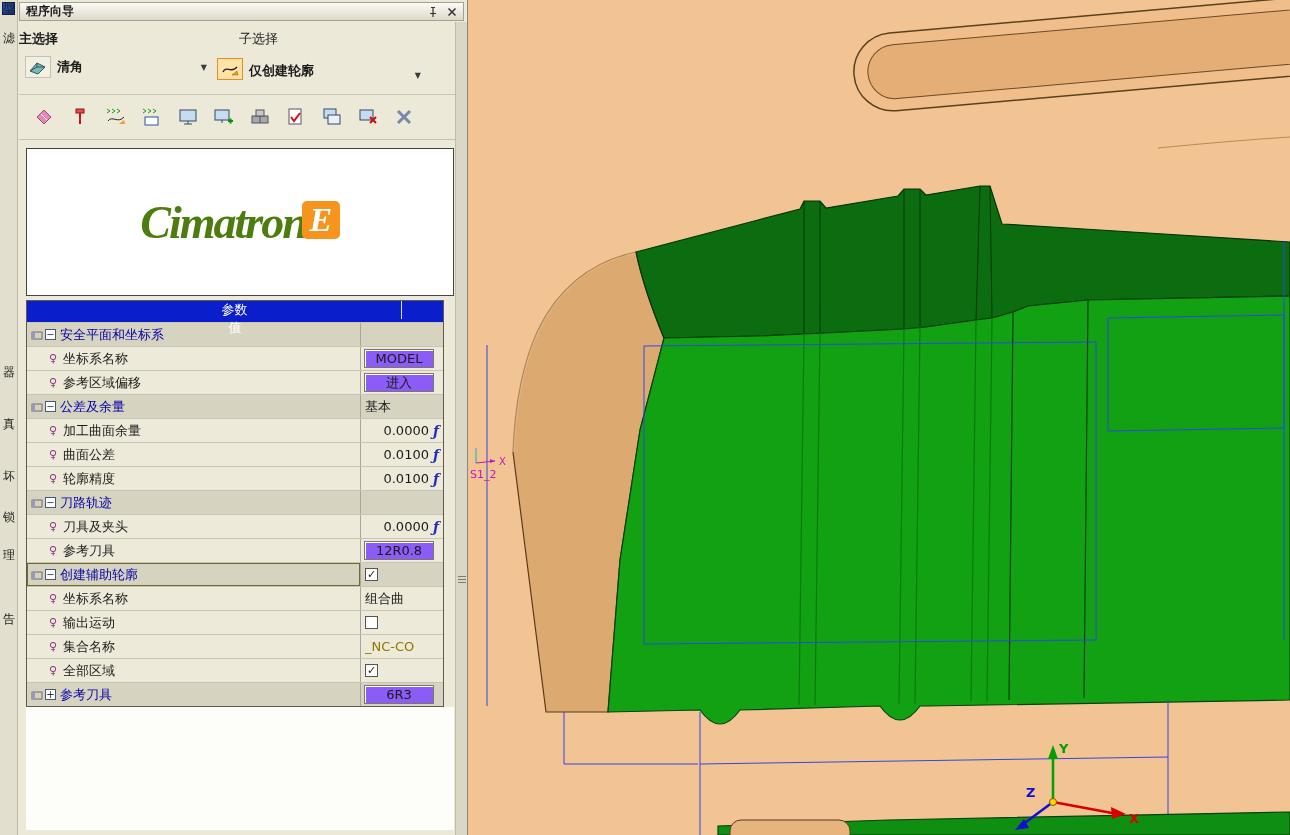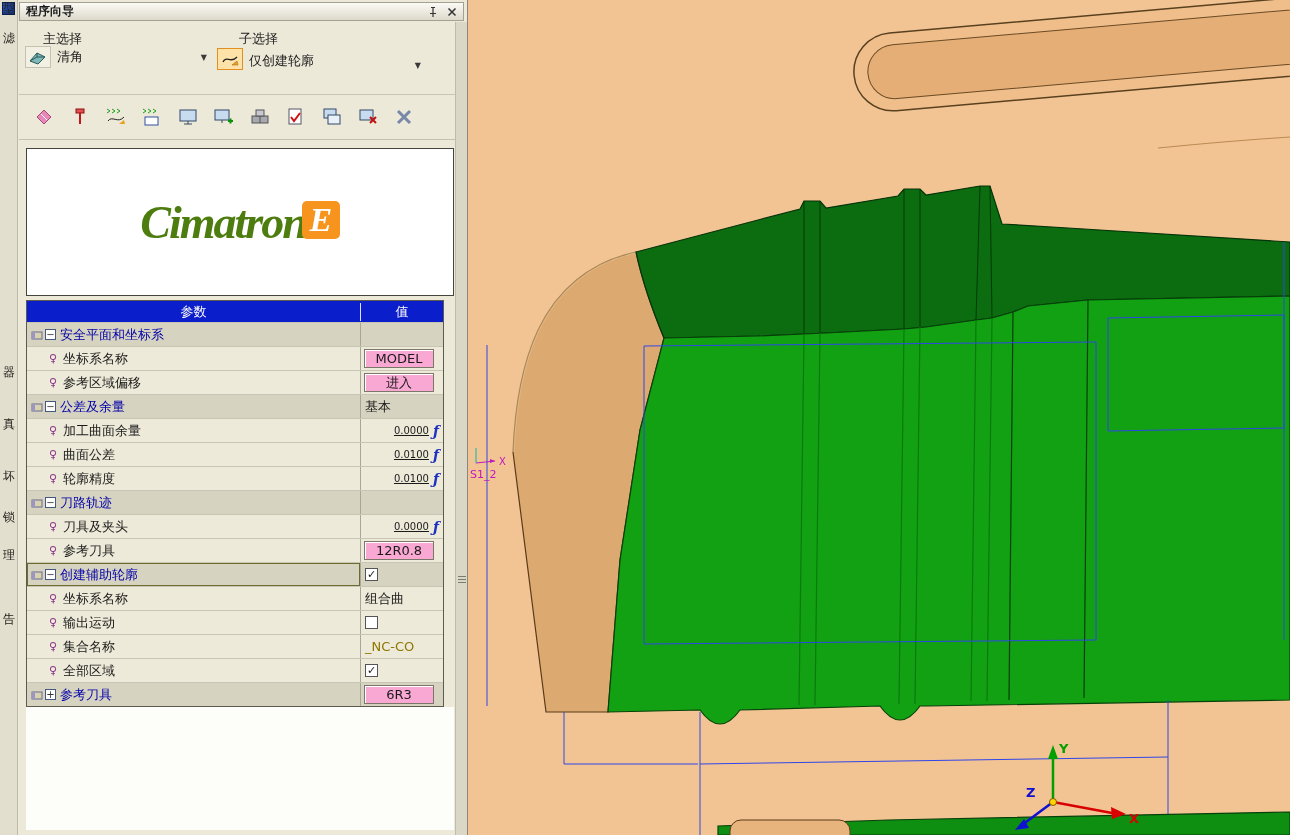--- a/index.html
+++ b/index.html
@@ -27,22 +27,22 @@
               background:linear-gradient(#FBFAF5,#DDD9CB); border:1px solid #A5A192;
               display:flex; align-items:center; }
   .titlebar .title { padding-left:6px; font-size:12px; font-weight:bold; }
   .tb-btn { position:absolute; top:2px; width:16px; height:14px; display:flex;
             align-items:center; justify-content:center; cursor:default; }
   .tb-btn.pin { right:22px; } .tb-btn.close { right:3px; }
 
   .select-area { position:absolute; left:1px; top:23px; right:3px; height:72px;
                  border-bottom:1px solid #C9C5B5; }
   .sel-label { position:absolute; top:7px; font-size:13px; }
-  .sel-label.main { left:24px; } .sel-label.sub { left:220px; }
-  .combo { position:absolute; top:21px; height:26px; display:flex; align-items:center; cursor:default; }
+  .sel-label.main { left:0;font-weight:bold; } .sel-label.sub { left:220px; }
+  .combo { position:absolute; top:31px; height:26px; display:flex; align-items:center; cursor:default;font-weight:bold; }
   .combo.main { left:6px;  width:188px; }
   .combo.sub  { left:198px; width:210px;align-items:flex-end; }
   .combo-icon { display:flex; align-items:center; justify-content:center;
                 width:26px; height:22px; border:1px solid #C6C2B2; background:#F2EFE3; }
   .combo.sub .combo-icon { border:1px solid #E09020; background:#FFE2A8; }
   .combo-text { margin-left:6px; font-size:13px; }
   .combo-arrow { margin-left:auto; margin-right:6px; font-size:8px; color:#3a3a3a; }
 
   .toolbar { position:absolute; left:1px; top:95px; right:3px; height:45px;
              display:flex; align-items:center; gap:10px; padding-left:12px;
@@ -56,41 +56,41 @@
   .brand { font-family:"Liberation Serif","DejaVu Serif",serif; font-style:italic; font-weight:bold;
            font-size:46px; color:#4d7c0f; letter-spacing:-2px; }
   .brand-e { font-family:"Liberation Serif","DejaVu Serif",serif; font-style:italic; font-weight:bold;
              font-size:34px; color:#FFFFFF; background:#F7941D; border-radius:5px;
              display:inline-block; width:38px; height:38px; line-height:38px;
              text-align:center; margin-left:-4px; transform:translateY(-2px); }
 
   
   .param-table { position:absolute; left:8px; top:300px; width:418px;
                  border:1px solid #5E5B4E; background:#EDEAD9; }
-  .thead { display:flex; height:21px; background:#0B1ECB; color:#FFFFFF; align-items:center; }
+  .thead { display:flex; height:21px; background:#0B1ECB; color:#FFFFFF; align-items:center;flex-direction:column; }
   .th { font-size:13px; text-align:center; }
   .th-param { width:334px; border-right:1px solid #DDE0FF; }
   .th-value { flex:1; }
   .row { display:flex; height:24px; border-top:1px solid #C9C5B5; align-items:stretch; background:#EDEAD9; }
   .row.group { background:#D7D3C1; }
   .cell-label { width:334px; display:flex; align-items:center; border-right:1px solid #A9A599; }
   .row.group .cell-label { padding-left:4px; }
   .row.param .cell-label { padding-left:22px; }
   .cell-label.selected { box-shadow:inset 0 0 0 1px #6E6B2E; }
   .grp-icon { display:flex; margin-right:2px; }
   .expander { width:11px; height:11px; border:1px solid #44597E; background:#FFFFFF;
               font-size:10px; line-height:9px; text-align:center; color:#333; margin-right:4px; cursor:default; }
   .grp-text { color:#0000A8; font-size:13px; }
   .p-icon { color:#8A3A8A; font-size:11px; margin-right:6px; }
   .p-text { font-size:13px; }
   .cell-value { flex:1; display:flex; align-items:center; padding:0 3px; }
-  .val-box { width:70px; height:19px; background:#f9a8d4; border:1px solid #7A7768;
+  .val-box { width:70px; height:19px; background:#8b5cf6; border:1px solid #7A7768;
              box-shadow:inset 1px 1px 0 #FFFFFF; display:flex; align-items:center;
              justify-content:center; font-size:13px; cursor:default; }
-  .val-num { margin-left:auto; font-size:10px;text-decoration:underline; }
+  .val-num { margin-left:auto; font-size:13px; }
   .fn { color:#2030C0; font-family:"DejaVu Serif","Liberation Serif",serif; font-style:italic;
         font-weight:bold; font-size:14px; margin-left:4px; margin-right:1px; }
   .val-text { margin-left:1px; font-size:13px; }
   .val-text.olive { color:#8F7700; }
   .checkbox { width:13px; height:13px; background:#FFFFFF; border:1px solid #555;
               display:flex; align-items:center; justify-content:center;
               font-size:11px; line-height:11px; margin-left:1px; cursor:default; }
 
   .panel-bottom { position:absolute; left:8px; top:707px; width:428px; bottom:5px; background:#FDFDFA; }
 

